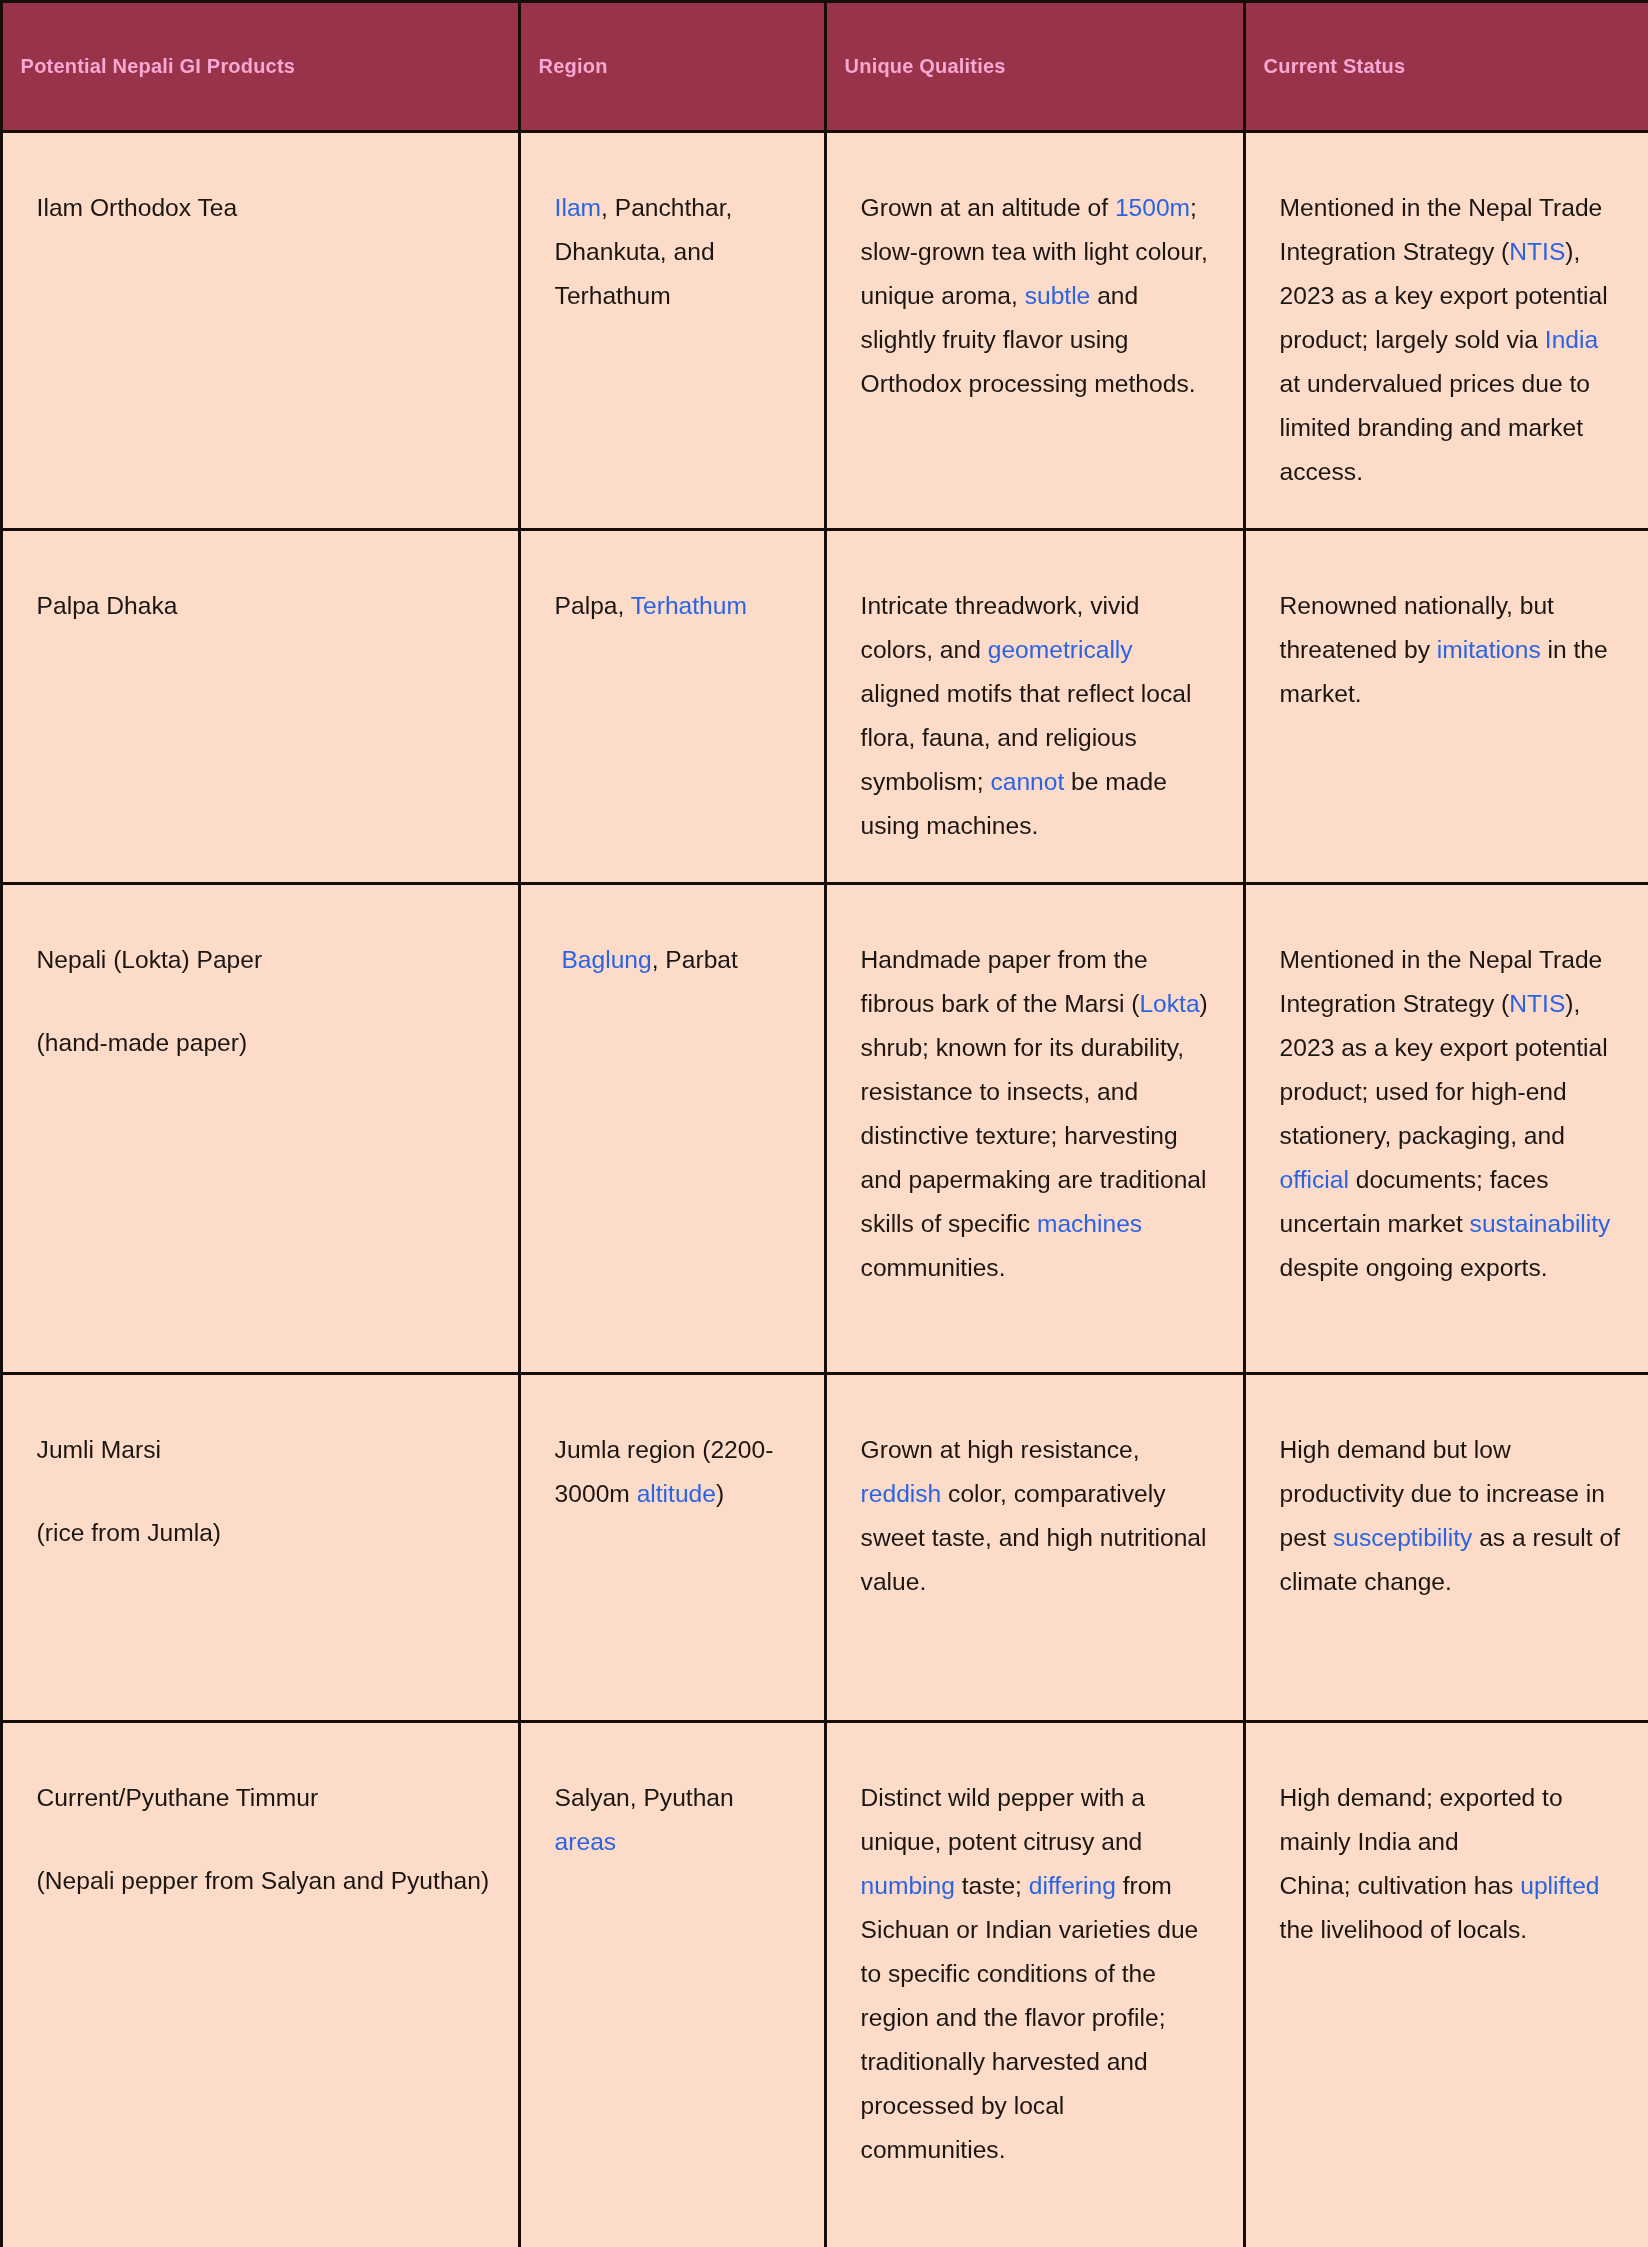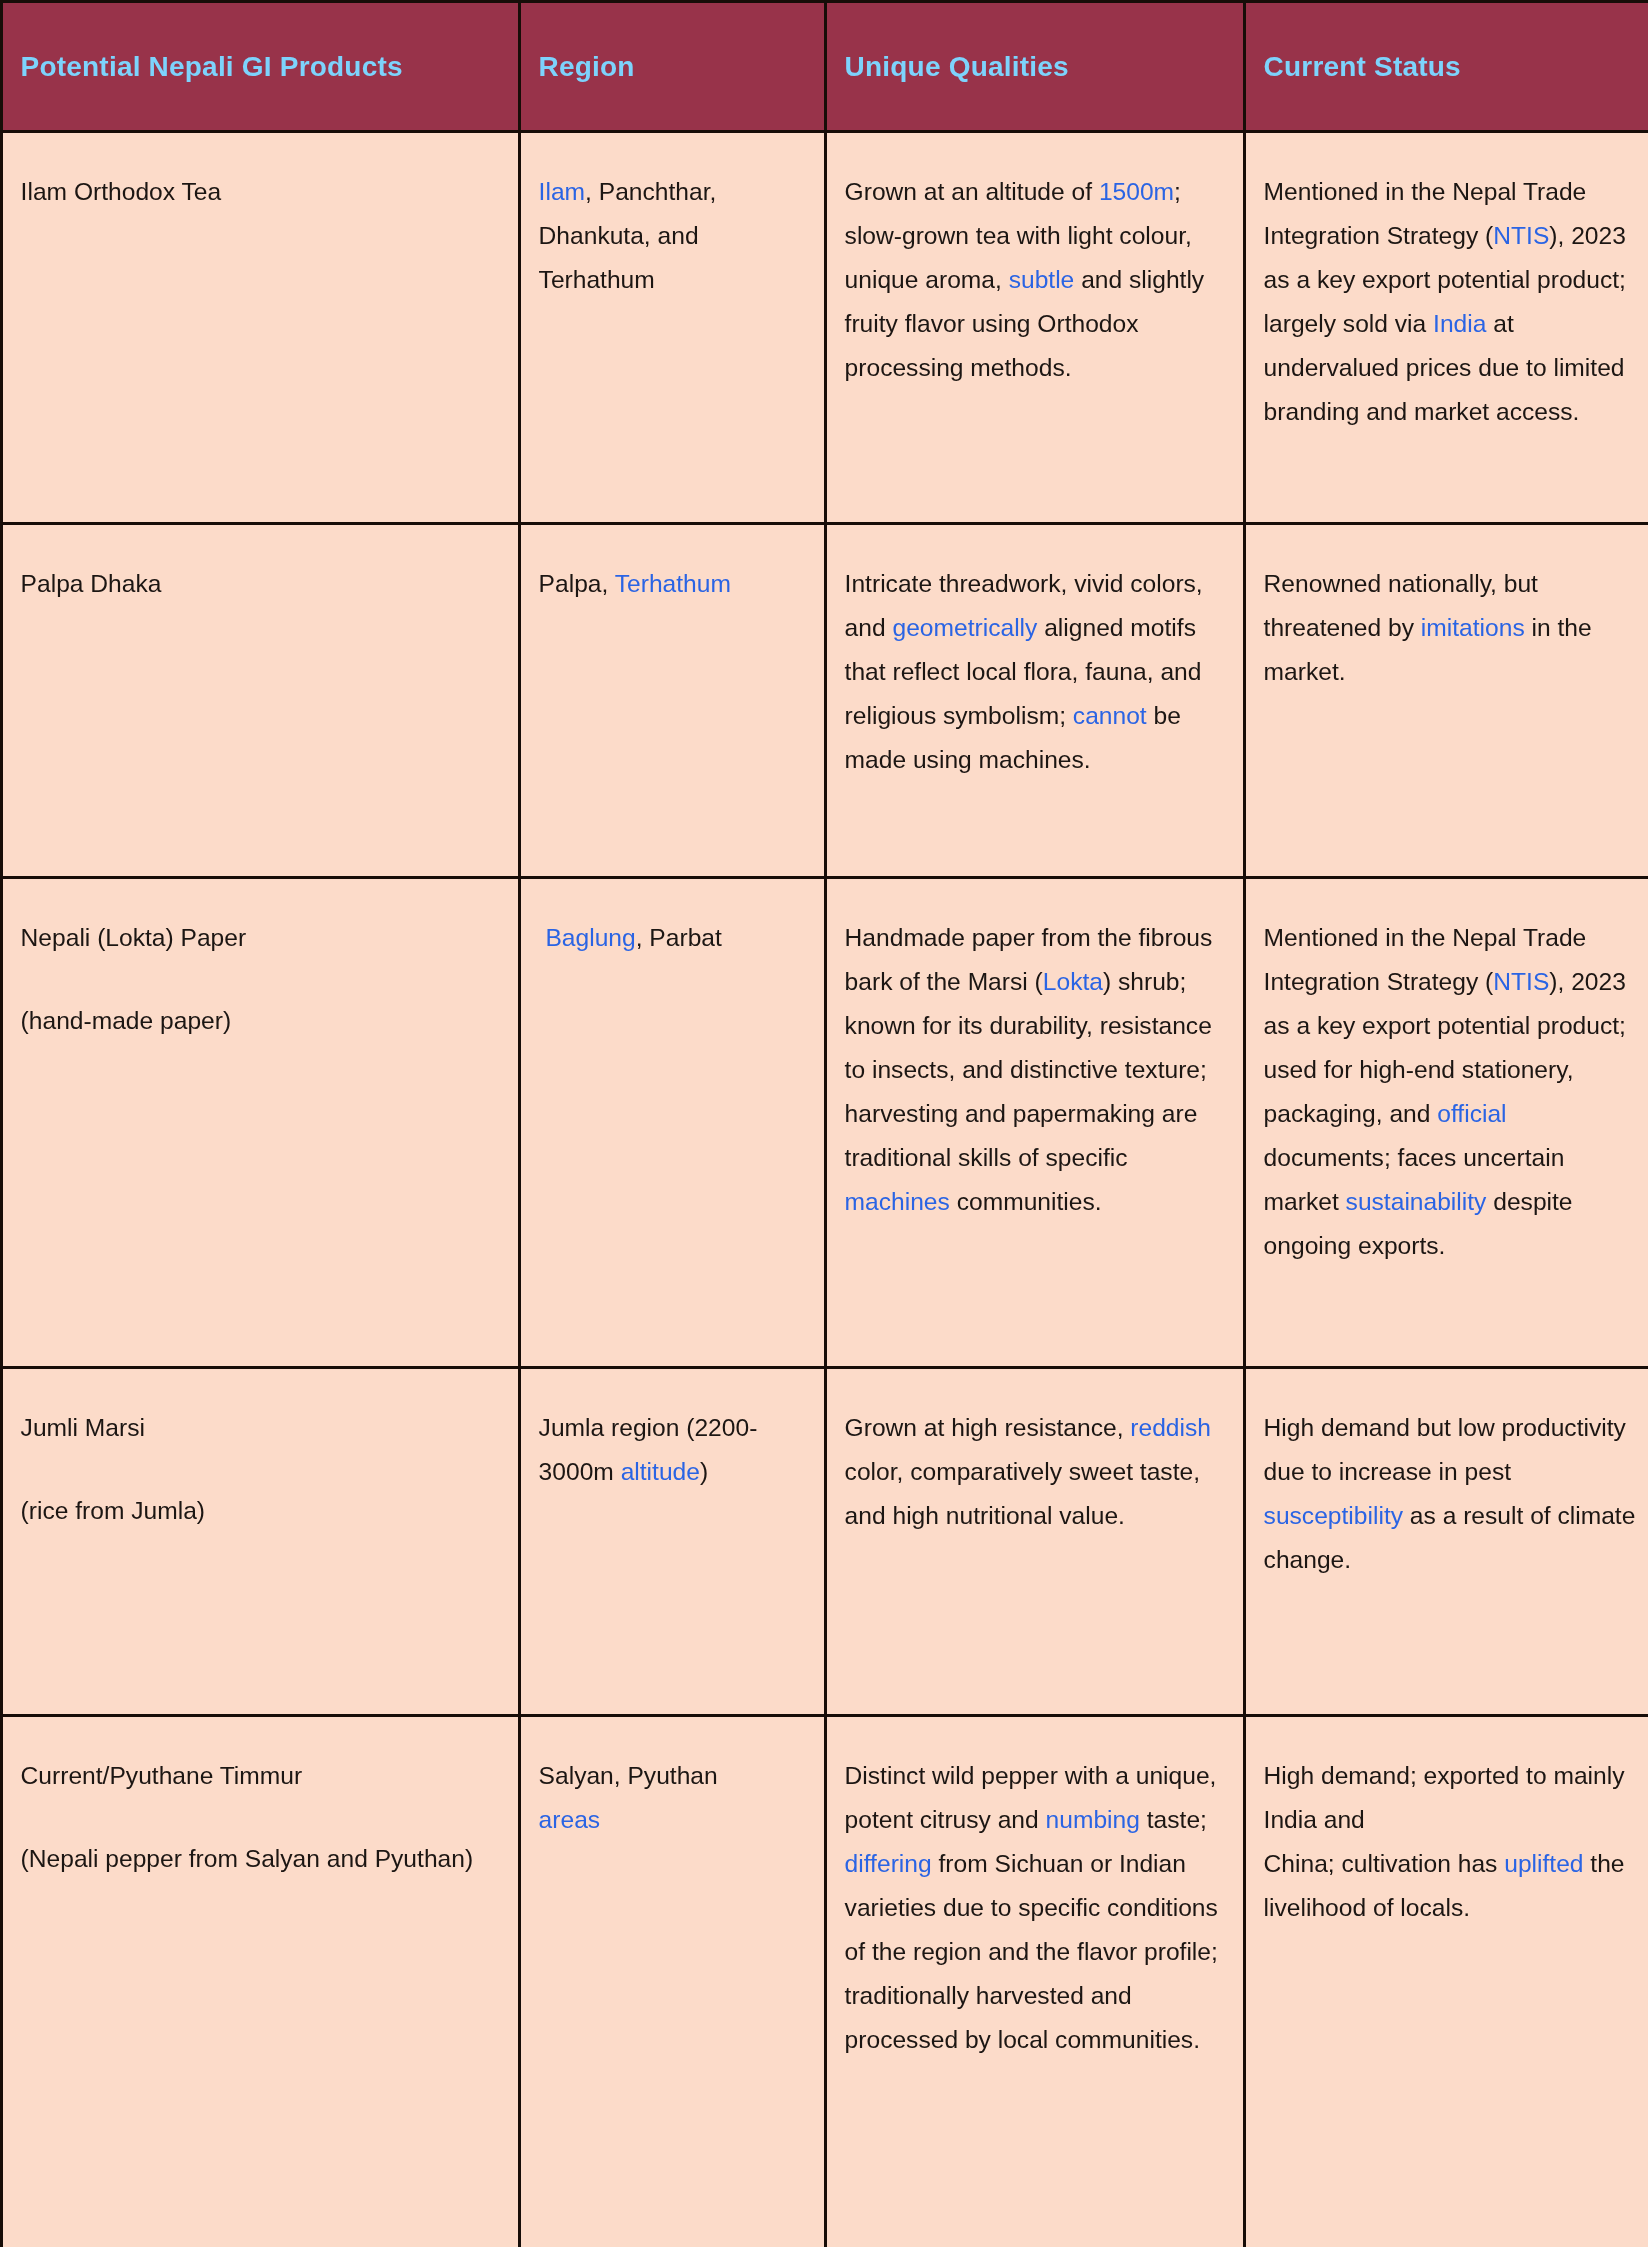--- a/index.html
+++ b/index.html
@@ -19,38 +19,38 @@
     width: 1649px;
     height: 2247px;
   }
   table.gi-table th,
   table.gi-table td {
     border: 3.5px solid #170d08;
     box-sizing: border-box;
   }
   table.gi-table th {
     background: #98334a;
-    color: #7dd3fc;
+    color: #f9a8d4;
     font-weight: bold;
-    font-size: 28px;
+    font-size: 20px;
     text-align: left;
     vertical-align: middle;
     padding: 0 12.3px 0 17.6px;
     letter-spacing: 0.2px;
   }
   table.gi-table td {
     background: #fcdbc9;
     color: #1c1613;
     vertical-align: top;
     font-size: 24.6px;
     line-height: 44px;
     padding: 37px 12.3px 17.6px 17.6px;
   }
   td p {
-    margin: 0;
+    margin: 16px;
     white-space: pre-wrap;
     word-wrap: break-word;
   }
   td p + p {
     margin-top: 39px;
   }
   .link {
     color: #2a64e4;
     text-underline-offset: 4.4px;
     cursor: pointer;

